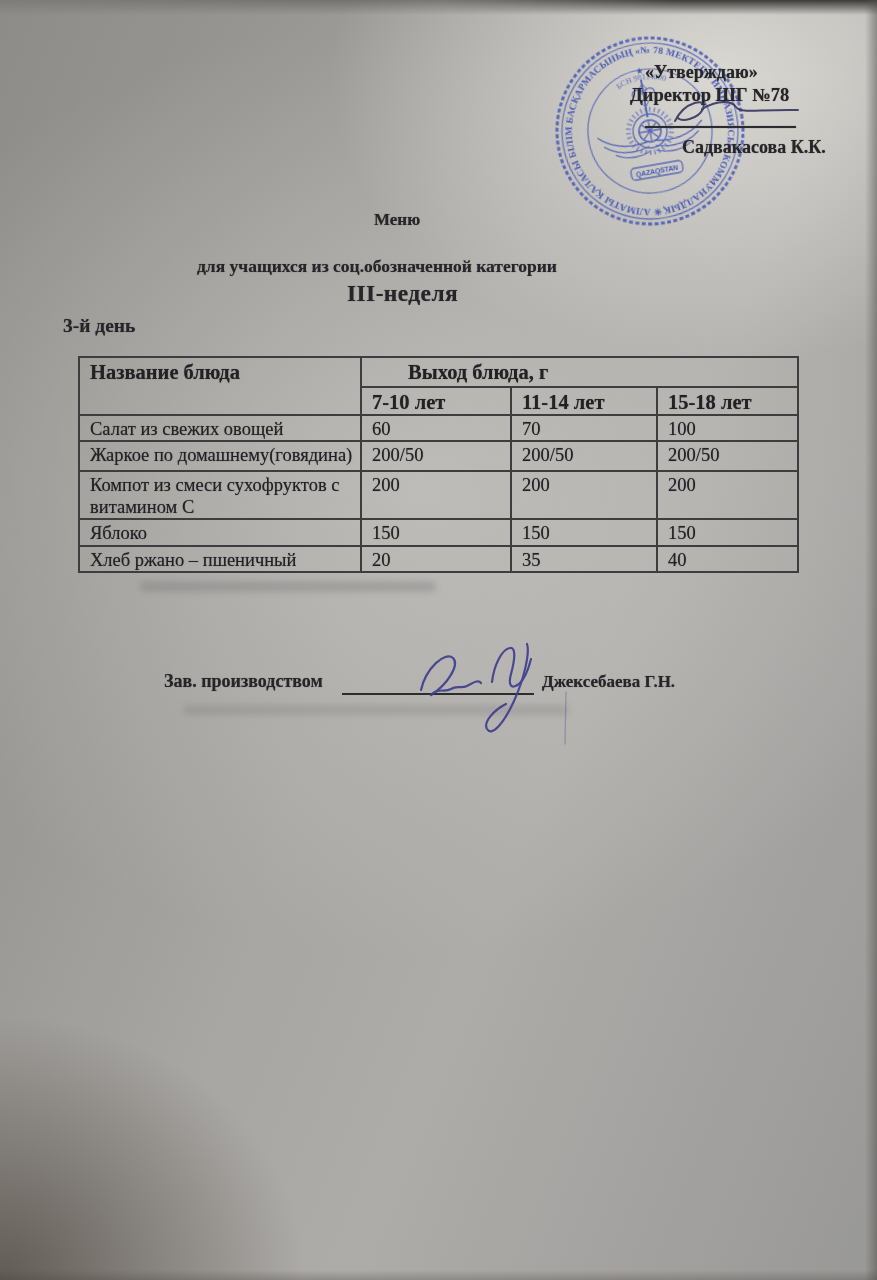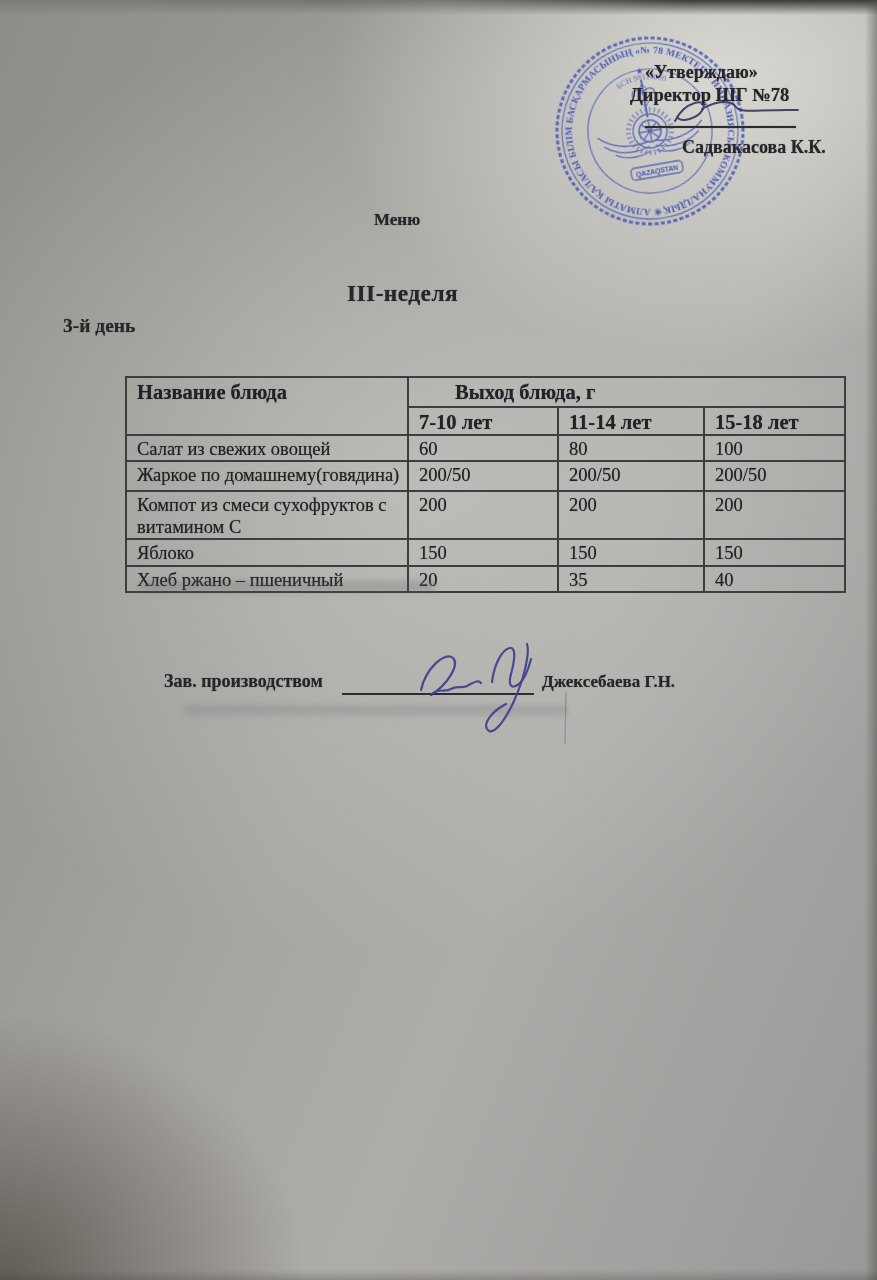--- a/index.html
+++ b/index.html
@@ -34,22 +34,22 @@
   .appr3{left:638px;top:137px;font-size:18px;margin-left:44px;}
 
   
   .t-menu{left:374px;top:210px;font-size:17px;}
   .t-l2{left:201px;top:232px;font-size:17.5px;}
   .t-l3{left:197px;top:256px;font-size:17.5px;}
   .t-week{left:347px;top:280px;font-size:23.5px;letter-spacing:.4px;}
   .t-day{left:63px;top:315px;font-size:19.5px;}
 
   
-  table.menu{position:absolute;left:78px;top:376px;width:719px;border-collapse:collapse;
-    table-layout:fixed;color:#222226;margin-left:47px;}
+  table.menu{position:absolute;left:78px;top:356px;width:719px;border-collapse:collapse;
+    table-layout:fixed;color:#222226;}
   table.menu td,table.menu th{border:2px solid #3d3d40;vertical-align:top;overflow:hidden;
     text-shadow:0 0 1px rgba(38,38,44,.6);}
   table.menu th{font-size:20.5px;text-align:left;font-weight:bold;padding:3px 4px 0 10px;}
   table.menu td{font-size:18.5px;font-weight:normal;padding:2px 4px 0 10px;line-height:22px;}
   .col-name{width:282px;}.col-a{width:150px;}.col-b{width:146px;}.col-c{width:141px;}
   .h-span{padding-left:46px !important;}
   tr.hr1{height:30px;}tr.hr2{height:28px;}
   tr.r1{height:17px;}tr.r2{height:30px;}tr.r3{height:45px;}tr.r4{height:27px;}tr.r5{height:22px;}
   td.wrap{white-space:normal;}
 
@@ -115,20 +115,21 @@
   <svg class="dirsig" viewBox="0 0 152 44">
     <g fill="none" stroke="#30305e" stroke-width="2" stroke-linecap="round">
       <path d="M22 26 C 32 6 55 2 50 14 C 45 24 28 28 24 22"></path>
       <path d="M49 14 C 66 4 79 6 83 12 C 88 19 104 14 145 15"></path>
     </g>
   </svg>
   <div class="appr-line"></div>
   <div class="txt b appr3">Садвакасова К.К.</div>
 
   <div class="txt b t-menu">Меню</div>
+  <div class="txt b t-l3">для учащихся из соц.обозначенной категории</div>
   <div class="txt b t-week">III-неделя</div>
   <div class="txt b t-day">3-й день</div>
 
   <table class="menu">
     <colgroup>
         <col class="col-name">
         <col class="col-a">
         <col class="col-b">
         <col class="col-c">
       </colgroup>
@@ -138,21 +139,21 @@
       <th colspan="3" class="h-span">Выход блюда, г</th>
     </tr>
     <tr class="hr2">
       <th>7-10 лет</th>
       <th>11-14 лет</th>
       <th>15-18 лет</th>
     </tr>
     <tr class="r1">
       <td class="wrap">Салат из свежих овощей</td>
       <td>60</td>
-      <td>80</td>
+      <td>70</td>
       <td>100</td>
     </tr>
     <tr class="r2">
       <td class="wrap">Жаркое по домашнему(говядина)</td>
       <td>200/50</td>
       <td>200/50</td>
       <td>200/50</td>
     </tr>
     <tr class="r3">
       <td class="wrap">Компот из смеси сухофруктов с витамином С</td>

